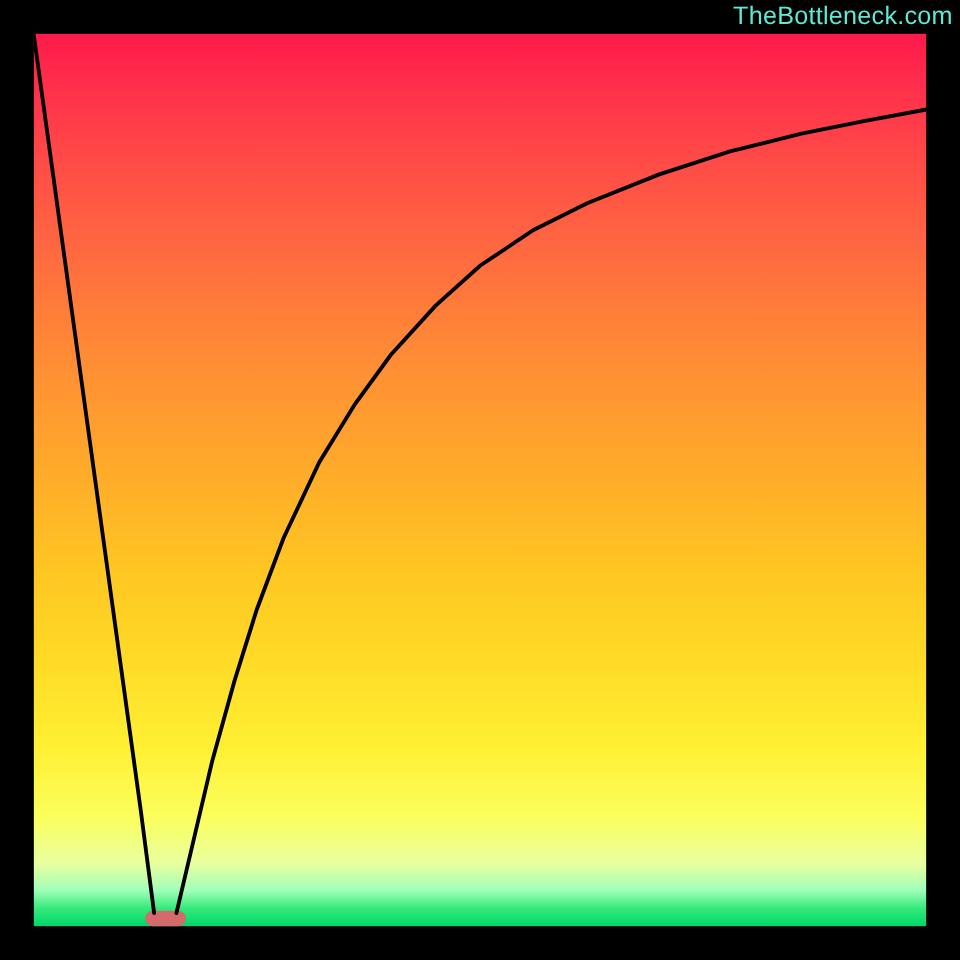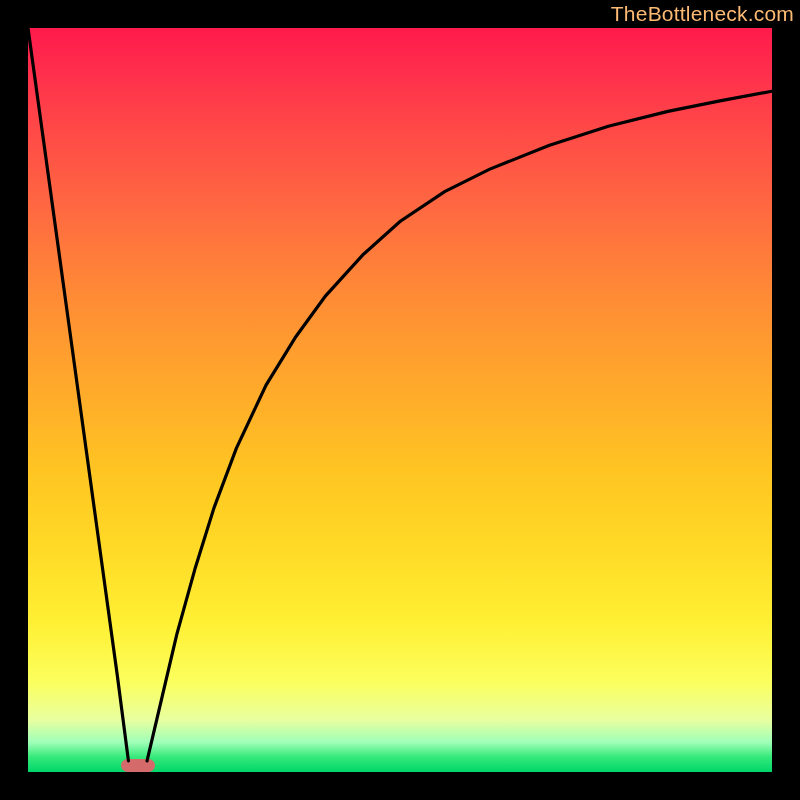--- a/index.html
+++ b/index.html
@@ -55,21 +55,21 @@
     transform: translate(-50%, 0);
   }
   svg.curve {
     position: absolute;
     inset: 0;
   }
   .watermark {
     position: absolute;
     top: 2px;
     right: 6px;
-    color: #fdba74;
+    color: #5eead4;
     font-size: 21px;
     letter-spacing: 0.2px;
     font-weight: 400;
   }
 </style>
 </head>
 <body>
 
 <div class="frame">
 

